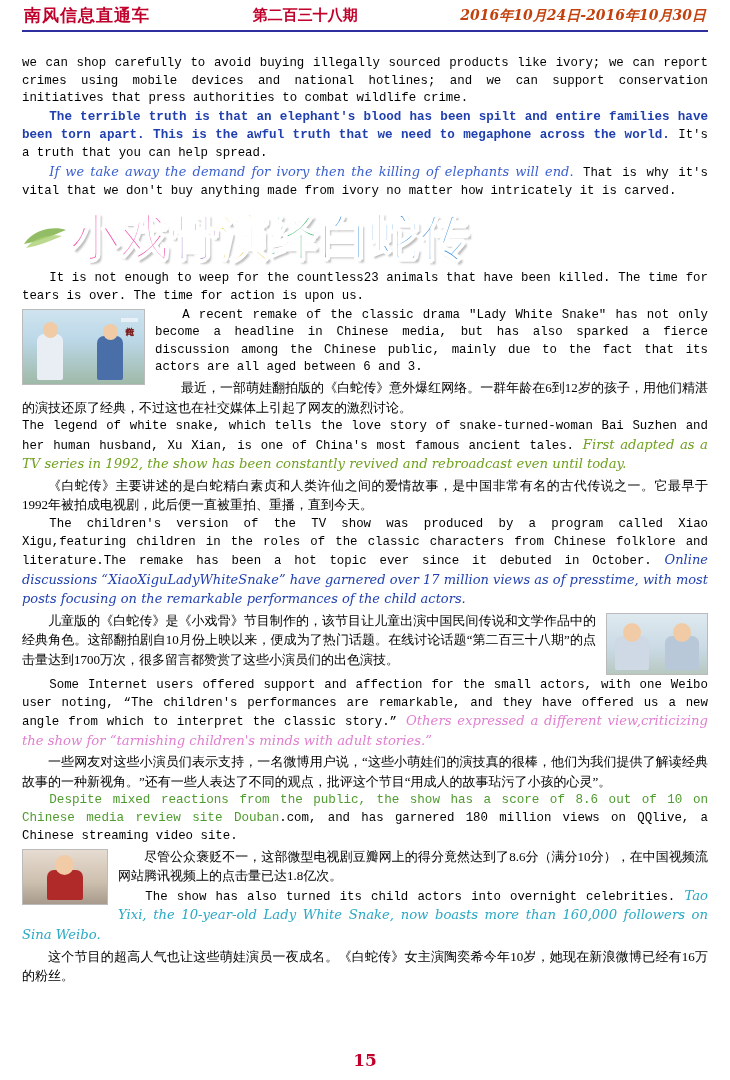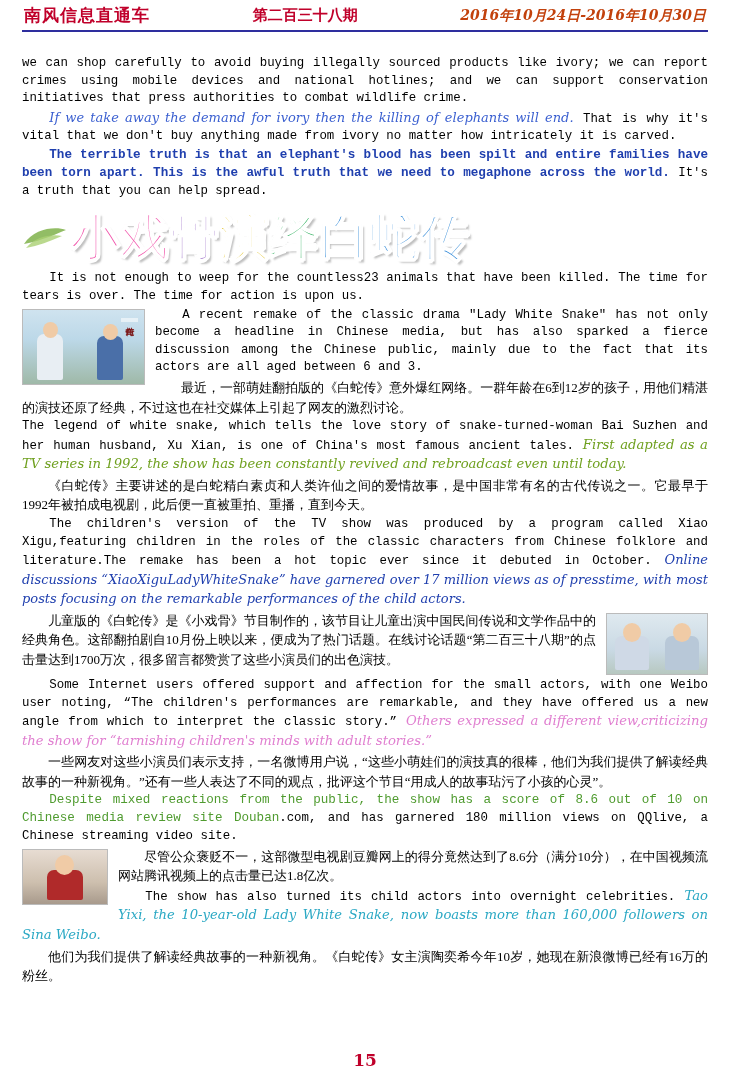--- a/index.html
+++ b/index.html
@@ -208,23 +208,23 @@
   <div class="masthead">
     <div class="mast-left">南风信息直通车</div>
     <div class="mast-mid">第二百三十八期</div>
     <div class="mast-right">2016年10月24日-2016年10月30日</div>
   </div>
 
   <div class="content">
 
     <p class="en">we can shop carefully to avoid buying illegally sourced products like ivory; we can report crimes using mobile devices and national hotlines; and we can support conservation initiatives that press authorities to combat wildlife crime.</p>
 
+    <p class="en indent"><span class="bold-blue">The terrible truth is that an elephant's blood has been spilt and entire families have been torn apart. This is the awful truth that we need to megaphone across the world.</span><span> It's a truth that you can help spread.</span></p>
+
     <p class="en indent"><span class="hand-blue">If we take away the demand for ivory then the killing of elephants will end.</span><span> That is why it's vital that we don't buy anything made from ivory no matter how intricately it is carved.</span></p>
-
-    <p class="en indent"><span class="bold-blue">The terrible truth is that an elephant's blood has been spilt and entire families have been torn apart. This is the awful truth that we need to megaphone across the world.</span><span> It's a truth that you can help spread.</span></p>
 
     <div class="title-art">
       <svg class="leaf" viewBox="0 0 46 26">
         <path d="M2 20 C12 4, 34 2, 44 6 C34 10, 22 16, 2 20 Z" fill="#7fb24a" opacity="0.85"></path>
         <path d="M4 24 C14 12, 30 10, 40 12 C28 17, 16 22, 4 24 Z" fill="#a9cf72" opacity="0.8"></path>
       </svg>
       <span class="ch c1">小</span>
       <span class="ch c2">戏</span>
       <span class="ch c3">骨</span>
       <span class="ch c4">演</span>
@@ -275,18 +275,18 @@
     <div class="imgbox img-left-2">
       <div class="scene-c"></div>
       <div class="fig" style="left:24px;width:36px;height:30px;background:#b02a2a;"></div>
       <div class="head" style="left:32px;bottom:29px;width:19px;height:20px;"></div>
     </div>
 
     <p class="cn indent-cn">尽管公众褒贬不一，这部微型电视剧豆瓣网上的得分竟然达到了8.6分（满分10分），在中国视频流网站腾讯视频上的点击量已达1.8亿次。</p>
     <p class="en indent"><span>The show has also turned its child actors into overnight celebrities. </span><span class="hand-teal">Tao Yixi, the 10-year-old Lady White Snake, now boasts more than 160,000 followers on Sina Weibo.</span></p>
     <div class="clear"></div>
 
-    <p class="cn indent-cn">他们为我们提供了解读经典故事的一种新视角。《白蛇传》女主演陶奕希今年10岁，她现在新浪微博已经有16万的粉丝。</p>
+    <p class="cn indent-cn">这个节目的超高人气也让这些萌娃演员一夜成名。《白蛇传》女主演陶奕希今年10岁，她现在新浪微博已经有16万的粉丝。</p>
 
   </div>
 
   <div class="footer">15</div>
 </div>
 
 </body></html>

